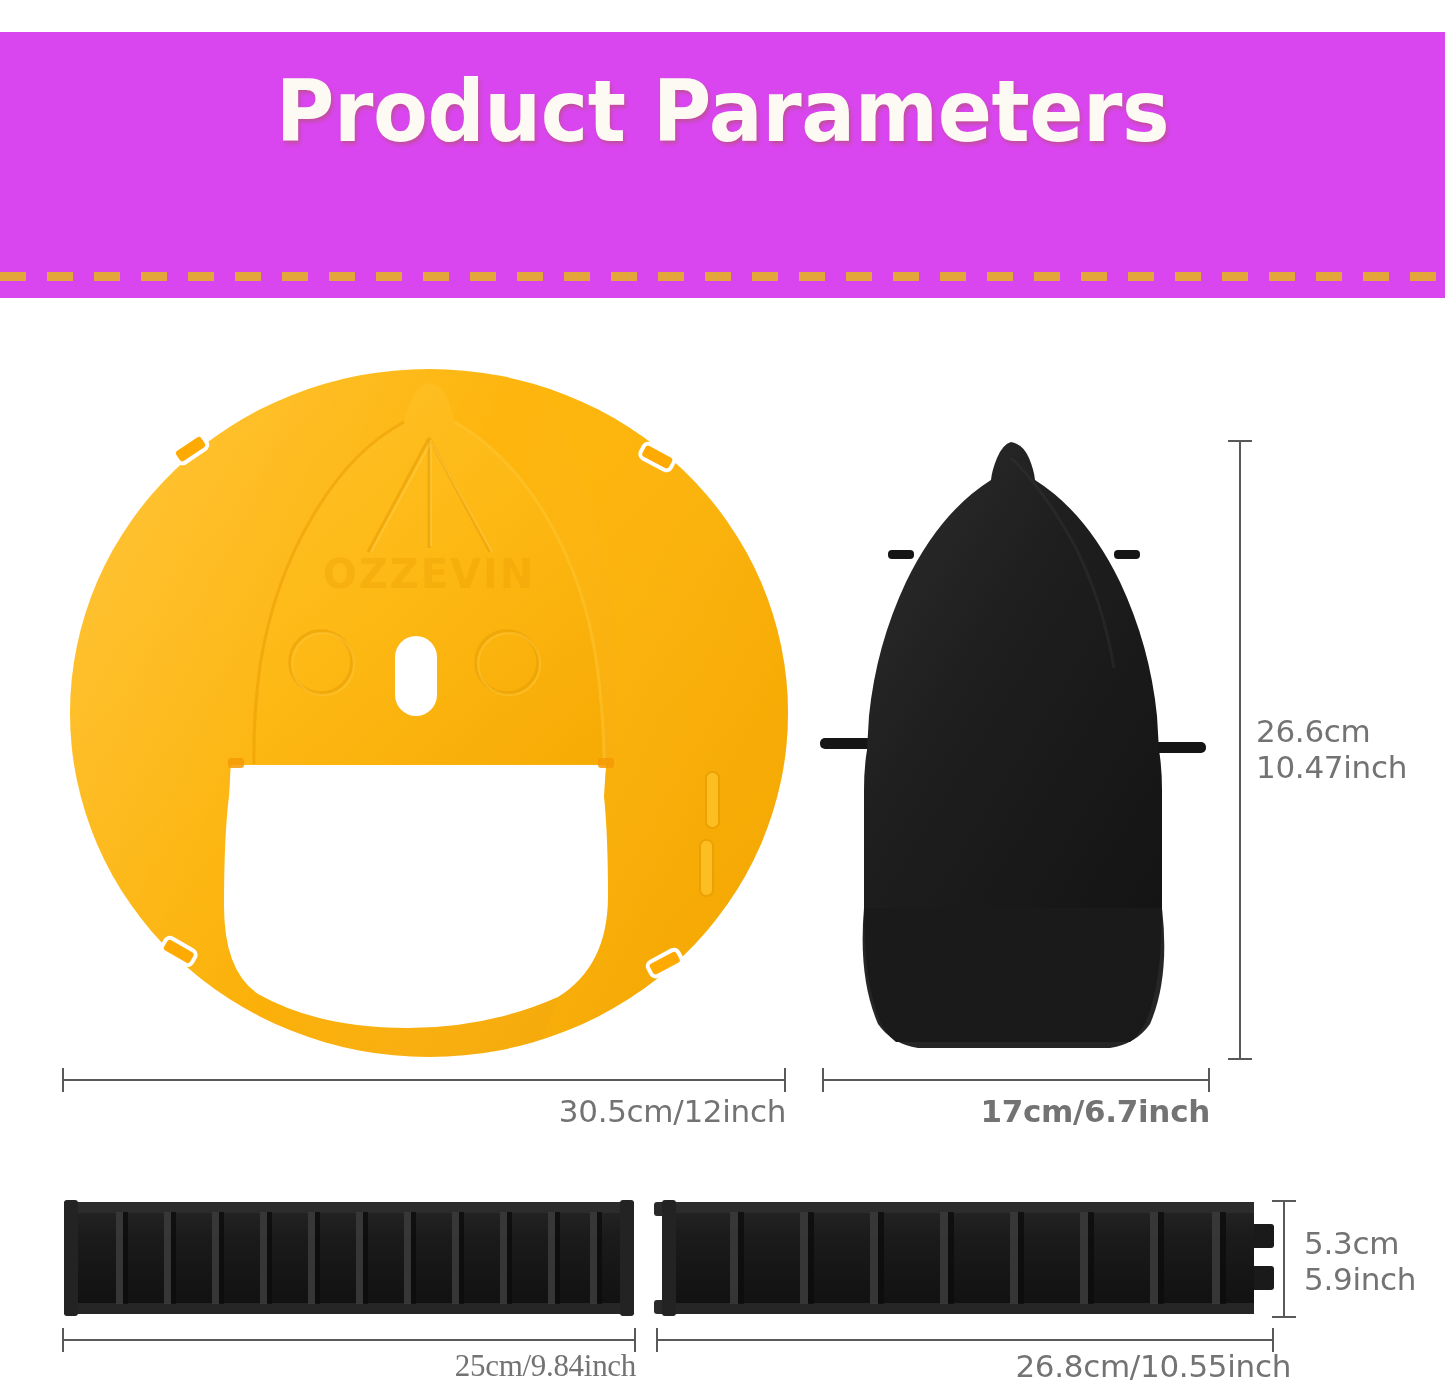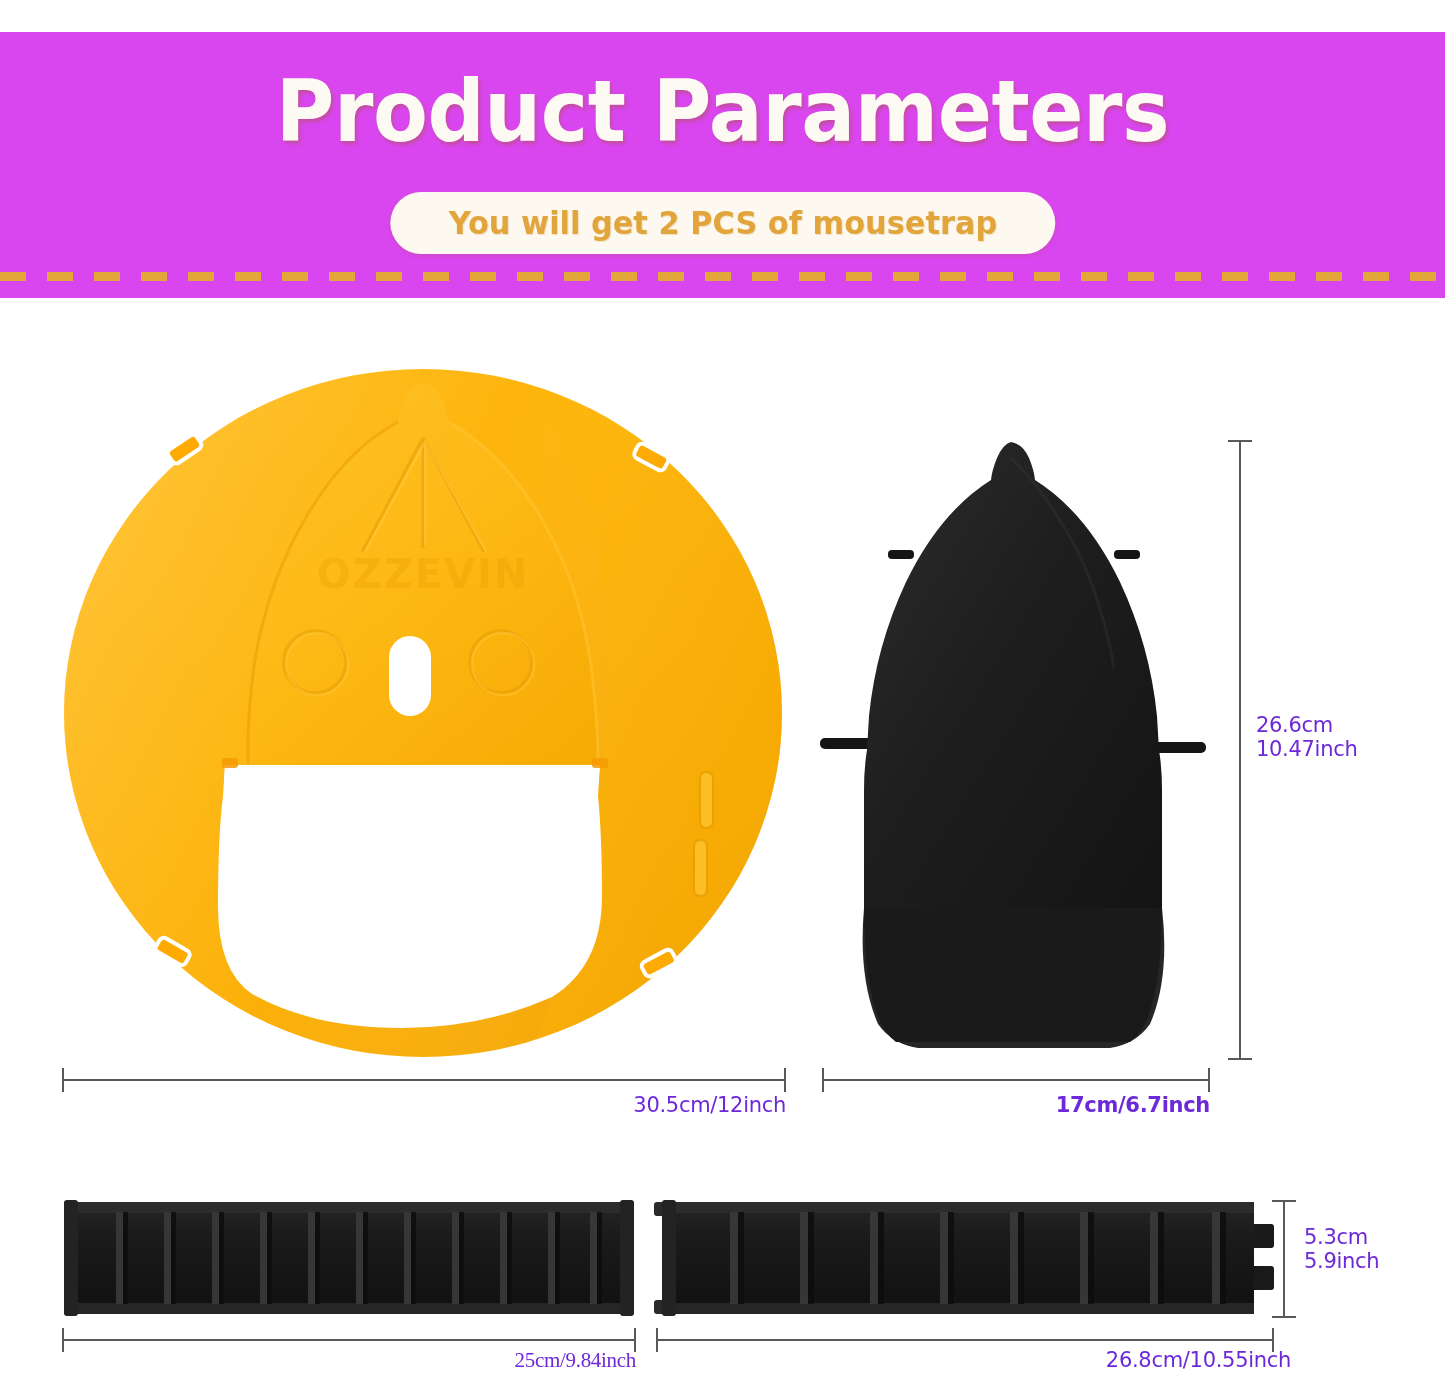--- a/index.html
+++ b/index.html
@@ -74,21 +74,21 @@
     background-image: repeating-linear-gradient(
       to right,
       #e3a63a 0px, #e3a63a 26px,
       rgba(255,255,255,0) 26px, rgba(255,255,255,0) 47px
     );
   }
 
   
   #yellow-disc-wrap {
     position: absolute;
-    left: 62px;
+    left: 68px;
     top: 366px;
     width: 722px;
     height: 694px;
   }
   .disc-svg { display: block; width: 100%; height: 100%; }
 
   
   #black-cover-wrap {
     position: absolute;
     left: 818px;
@@ -136,42 +136,39 @@
     left: 0;
     height: 2px;
     width: 24px;
     background: #58595b;
   }
   .dim-v .cap.top    { top: 0; }
   .dim-v .cap.bottom { bottom: 0; }
 
   .dim-label {
     position: absolute;
-    color: #6d28d9;
-    font-size: 21px;
+    color: #737373;
+    font-size: 31px;
     font-weight: 400;
     white-space: nowrap;
     font-family: "DejaVu Sans", "Liberation Sans", sans-serif;
     letter-spacing: -0.3px;
   }
   .dim-label.center { text-align: right; }
   .dim-label .line2 { display: block; }
 
   
   .strip-wrap { position: absolute; }
   .strip-svg { display: block; width: 100%; height: 100%; }
 </style>
 </head>
 <body>
 
 <div id="header-banner">
   <div id="header-title">Product Parameters</div>
-  <div id="subtitle-pill">
-    <span id="subtitle-text">You will get 2 PCS of mousetrap</span>
-  </div>
 </div>
 <div id="dashed-divider"></div>
 
 <div id="yellow-disc-wrap">
   <svg class="disc-svg" viewBox="0 0 722 694" xmlns="http://www.w3.org/2000/svg">
     <defs>
       <linearGradient id="discGrad" x1="0" y1="0" x2="1" y2="1">
         <stop offset="0%" stop-color="#ffbb18"></stop>
         <stop offset="42%" stop-color="#fdb40a"></stop>
         <stop offset="100%" stop-color="#f6a705"></stop>

